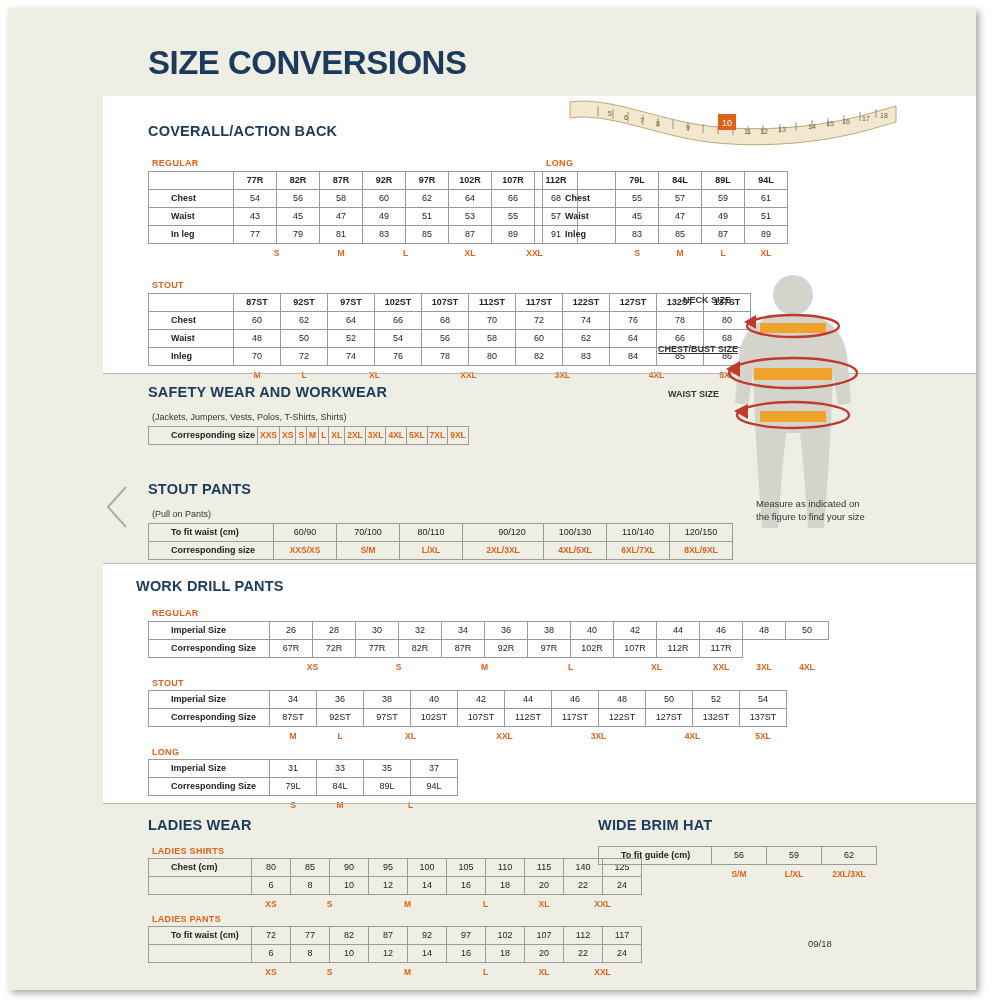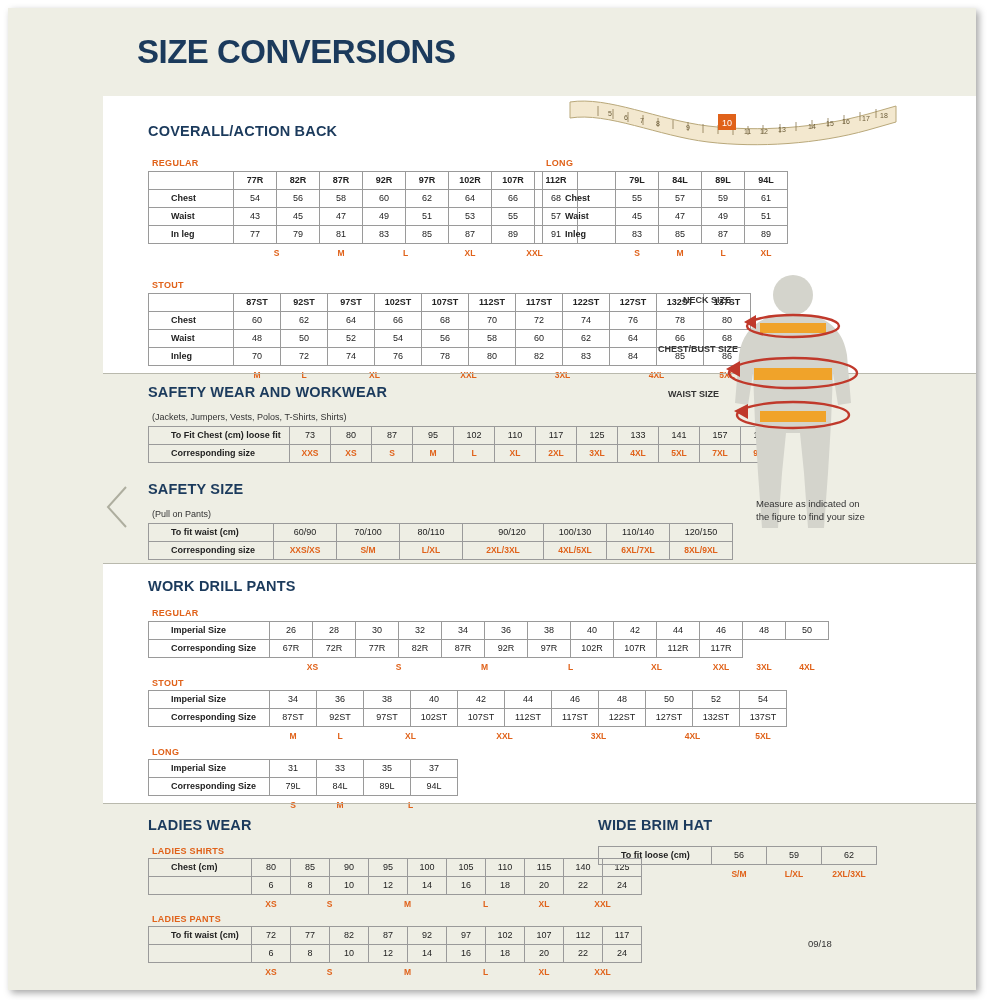--- a/index.html
+++ b/index.html
@@ -65,21 +65,21 @@
   .content {
     position: absolute;
     left: 0; top: 0;
     width: 968px; height: 982px;
   }
 
   h1.title {
     position: absolute;
     left: 124px;
     top: 20px;
-    margin: 5px;
+    margin: 16px;
     font-size: 33px;
     letter-spacing: -0.5px;
     font-weight: bold;
     color: #1b3a5c;
   }
   .subtitle {
     position: absolute;
     left: 126px;
     top: 58px;
     font-size: 10.5px;
@@ -425,35 +425,20 @@
         </tr>
       </tbody>
         </table>
 
       <div class="hr-line" style="left:95px; top:365px; width:873px;"></div>
 
       <div class="section-title" style="left:140px; top:376px;">SAFETY WEAR AND WORKWEAR</div>
       <div class="note" style="left:144px; top:404px;">(Jackets, Jumpers, Vests, Polos, T-Shirts, Shirts)</div>
       <table class="grid" style="left:140px; top:418px;">
         <tbody>
-            <tr>
-          <td class="rowhead" style="width:116px;">To Fit Chest (cm) loose fit</td>
-          <td style="width:36px;">73</td>
-          <td style="width:36px;">80</td>
-          <td style="width:36px;">87</td>
-          <td style="width:36px;">95</td>
-          <td style="width:36px;">102</td>
-          <td style="width:36px;">110</td>
-          <td style="width:36px;">117</td>
-          <td style="width:36px;">125</td>
-          <td style="width:36px;">133</td>
-          <td style="width:36px;">141</td>
-          <td style="width:36px;">157</td>
-          <td style="width:36px;">173</td>
-        </tr>
         <tr>
           <td class="rowhead">Corresponding size</td>
           <td class="codecell">XXS</td>
           <td class="codecell">XS</td>
           <td class="codecell">S</td>
           <td class="codecell">M</td>
           <td class="codecell">L</td>
           <td class="codecell">XL</td>
           <td class="codecell">2XL</td>
           <td class="codecell">3XL</td>
@@ -461,21 +446,21 @@
           <td class="codecell">5XL</td>
           <td class="codecell">7XL</td>
           <td class="codecell">9XL</td>
         </tr>
       </tbody>
         </table>
 
       <svg class="arrow-left" viewBox="0 0 22 42">
         <polyline points="20,1 2,21 20,41" fill="none" stroke="#aeae9f" stroke-width="2"></polyline>
       </svg>
-      <div class="section-title" style="left:140px; top:473px;">SAFETY SIZE</div>
+      <div class="section-title" style="left:140px; top:473px;">STOUT PANTS</div>
       <div class="note" style="left:144px; top:501px;">(Pull on Pants)</div>
       <table class="grid" style="left:140px; top:515px;">
         <tbody>
             <tr>
           <td class="rowhead" style="width:100px;">To fit waist (cm)</td>
           <td style="width:58px;">60/90</td>
           <td style="width:58px;">70/100</td>
           <td style="width:58px;">80/110</td>
           <td style="width:58px;padding-left:20px;">90/120</td>
           <td style="width:58px;">100/130</td>
@@ -509,28 +494,28 @@
             <ellipse cx="145" cy="110" rx="64" ry="15"></ellipse>
             <ellipse cx="145" cy="152" rx="56" ry="13"></ellipse>
           </g>
           <g fill="#c0392b">
             <polygon points="96,59 108,52 108,66"></polygon>
             <polygon points="78,106 92,98 92,114"></polygon>
             <polygon points="86,148 100,141 100,156"></polygon>
           </g>
         </svg>
         <div class="fig-label" style="left:35px; top:32px;">NECK SIZE</div>
-        <div class="fig-label" style="left:10px; top:80px; width:80px; line-height:12px;">CHEST/BUST SIZE</div>
+        <div class="fig-label" style="left:10px; top:80px; width:80px; line-height:12px;text-decoration:underline;">CHEST/BUST SIZE</div>
         <div class="fig-label" style="left:20px; top:126px;">WAIST SIZE</div>
       </div>
       <div class="measure-note">Measure as indicated on the figure to find your size</div>
 
       <div class="hr-line" style="left:95px; top:555px; width:873px;"></div>
 
-      <div class="section-title" style="left:140px; top:570px;">WORK DRILL PANTS</div>
+      <div class="section-title" style="left:128px; top:570px;">WORK DRILL PANTS</div>
 
       <div class="sub-label" style="left:144px; top:600px;">REGULAR</div>
       <table class="grid" style="left:140px; top:613px;">
         <tbody>
             <tr>
           <td class="rowhead" style="width:96px;">Imperial Size</td>
           <td style="width:38px;">26</td>
           <td style="width:38px;">28</td>
           <td style="width:38px;">30</td>
           <td style="width:38px;">32</td>
@@ -727,21 +712,21 @@
           <td class="sizecode">XL</td>
           <td class="sizecode" colspan="2">XXL</td>
         </tr>
       </tbody>
         </table>
 
       <div class="section-title" style="left:590px; top:809px;">WIDE BRIM HAT</div>
       <table class="grid" style="left:590px; top:838px;">
         <tbody>
             <tr>
-          <td class="rowhead" style="width:88px;">To fit loose (cm)</td>
+          <td class="rowhead" style="width:88px;">To fit guide (cm)</td>
           <td style="width:50px;">56</td>
           <td style="width:50px;">59</td>
           <td style="width:50px;">62</td>
         </tr>
         <tr>
           <td class="sizecode"></td>
           <td class="sizecode">S/M</td>
           <td class="sizecode">L/XL</td>
           <td class="sizecode">2XL/3XL</td>
         </tr>

